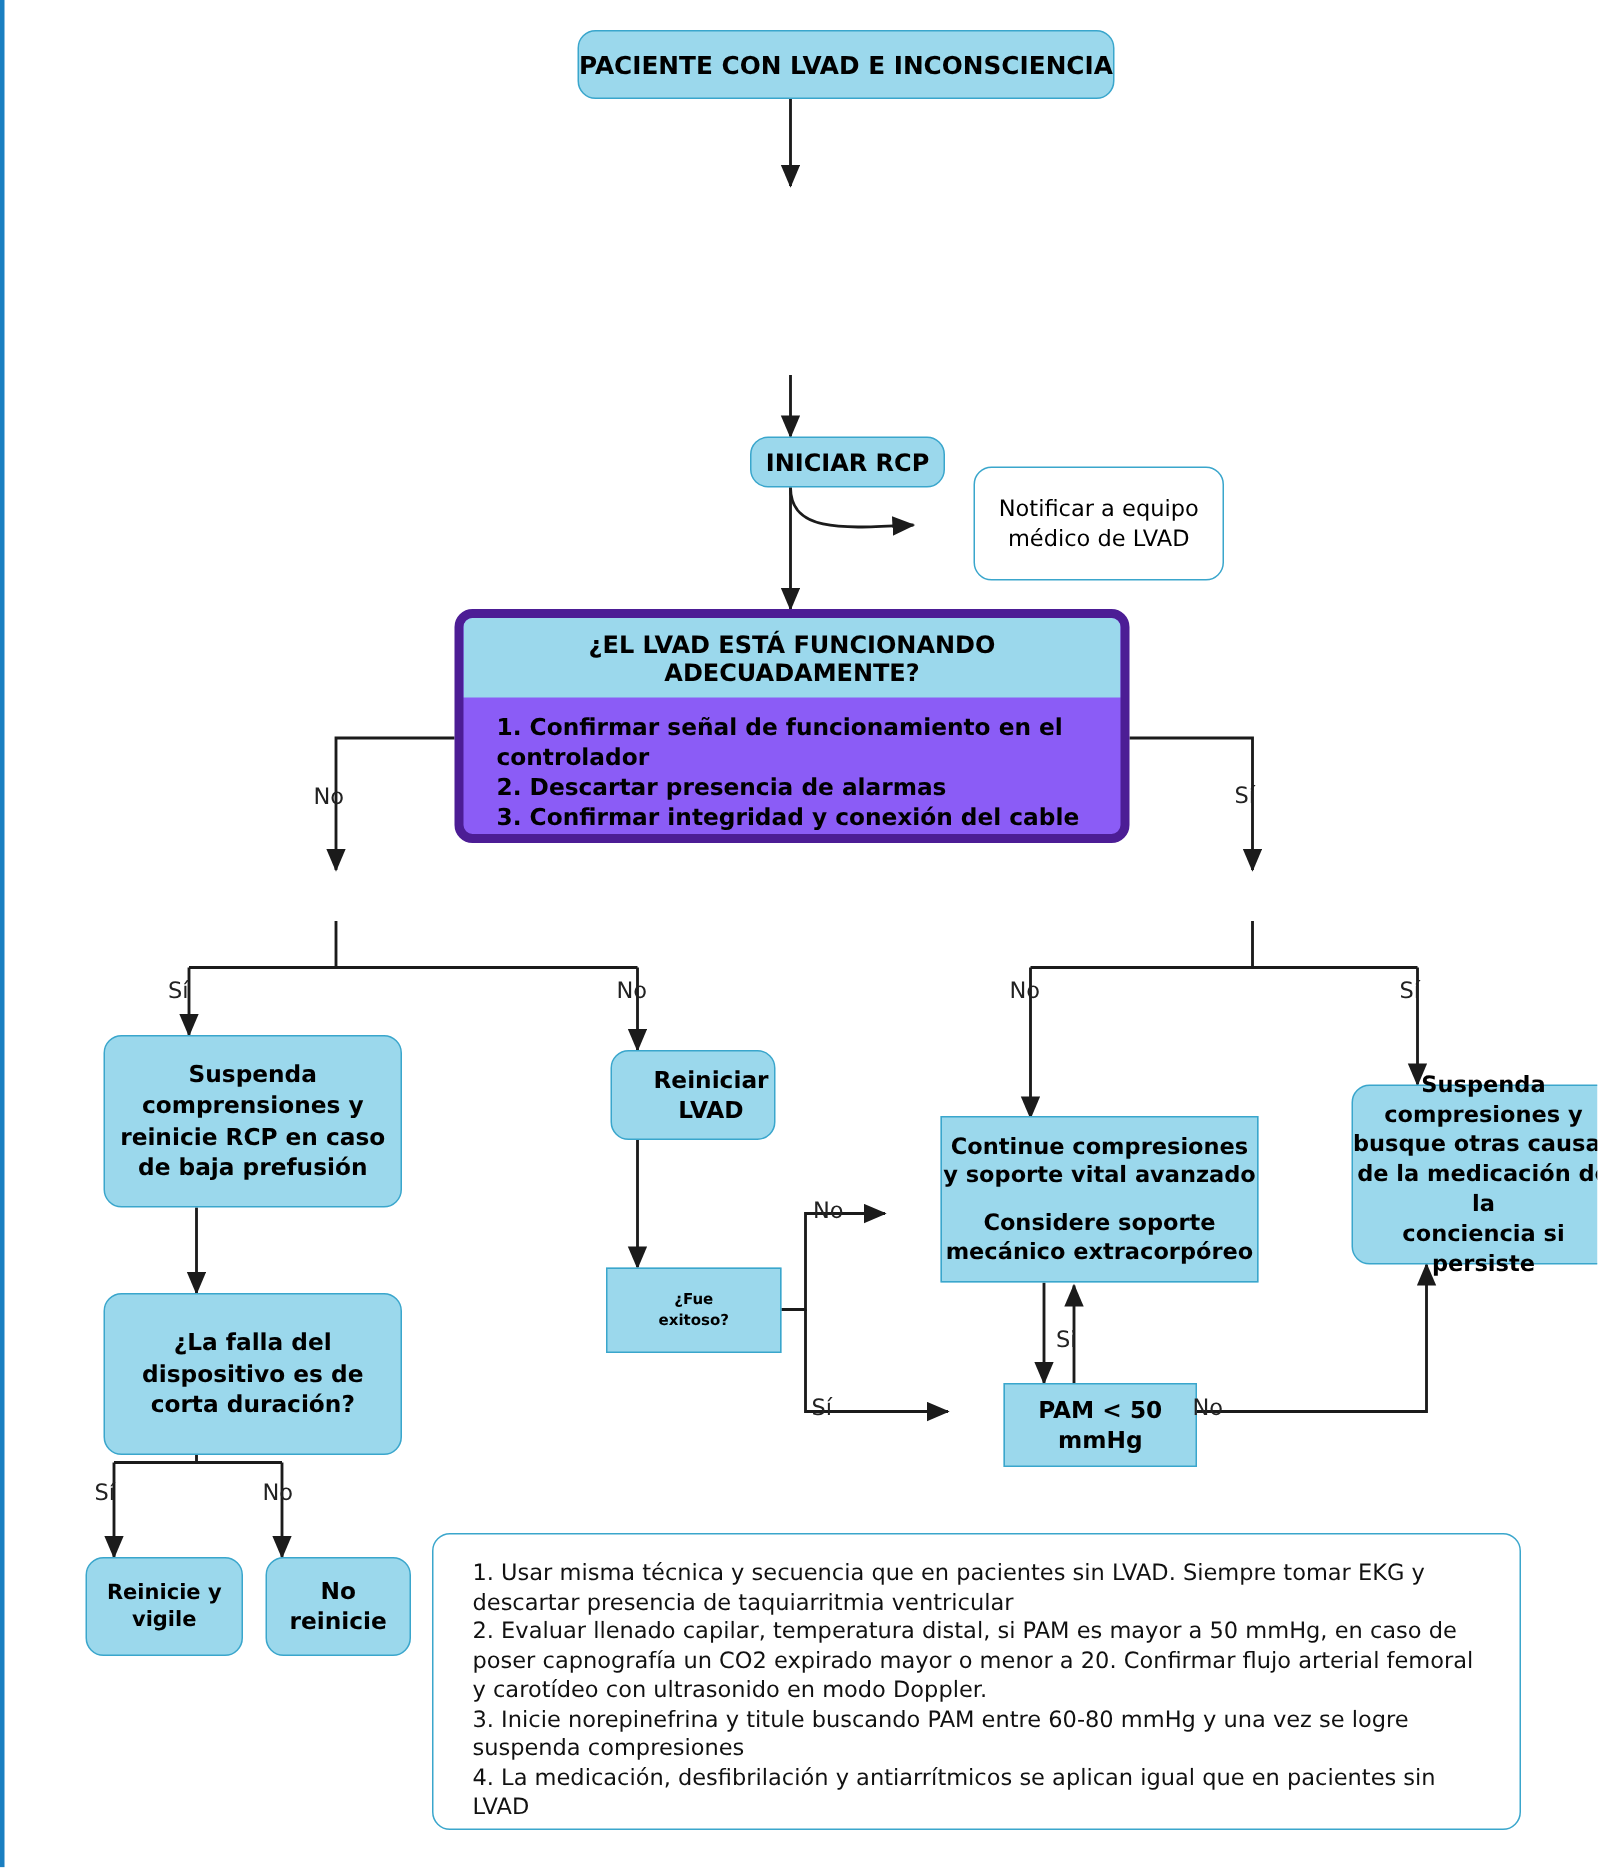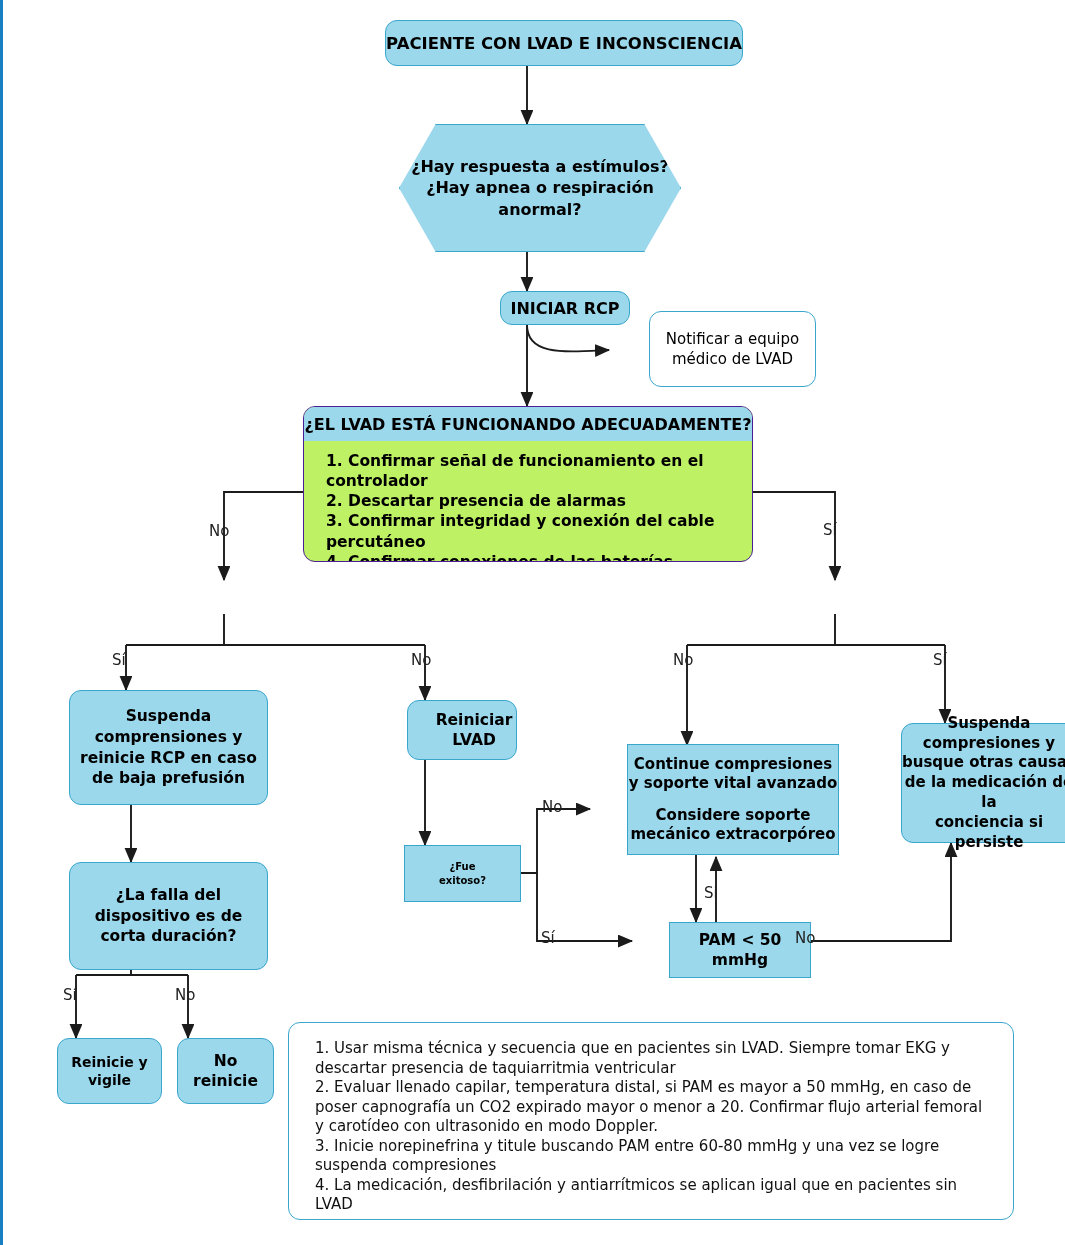--- a/index.html
+++ b/index.html
@@ -19,21 +19,21 @@
   .lbl{position:absolute;color:#222;font-size:15px;
        font-family:"DejaVu Sans","Liberation Sans",sans-serif;white-space:nowrap;}
 
   
   .hex{position:absolute;}
   .hex .hexbody{width:100%;height:100%;background:#9bd8ec;border:1px solid #3aa6cc;
       clip-path:polygon(0% 50%,13% 0%,87% 0%,100% 50%,87% 100%,13% 100%);
       display:flex;align-items:center;justify-content:center;text-align:center;}
 
   
-  .card{position:absolute;background:#bef264;border:1px solid #4c1d95;border-radius:12px;
+  .card{position:absolute;background:#8b5cf6;border:6px solid #4c1d95;border-radius:12px;
         overflow:hidden;box-sizing:border-box;}
   .card .hd{background:#9bd8ec;width:100%;text-align:center;font-weight:bold;
             font-size:16px;padding:8px 0 7px;box-sizing:border-box;}
   .card .bd{padding:10px 0 8px 24px;}
   .card .bd li{font-weight:bold;font-size:15.5px;line-height:1.30;list-style:none;}
 
   
   .notes{position:absolute;background:#ffffff;border:1.5px solid #3aa6cc;border-radius:12px;
          box-sizing:border-box;padding:16px 22px 14px 26px;}
   .notes p{margin:0;font-size:15px;line-height:1.30;color:#111;
@@ -90,29 +90,20 @@
       <path d="M716,922 L716,857" marker-end="url(#ah)"></path>
 
       <path d="M761,941 L951,941 L951,843" marker-end="url(#ah)"></path>
     </g>
   </svg>
 
   <div class="node fill rounded bold" style="left:348px;top:20px;width:358px;height:46px;font-size:16.5px;">
     <span>PACIENTE CON LVAD E INCONSCIENCIA</span>
   </div>
 
-  <div class="hex" style="left:399px;top:124px;width:280px;height:126px;">
-    <div class="hexbody">
-      <div style="font-size:16px;font-weight:bold;line-height:1.33;">
-        <div>¿Hay respuesta a estímulos?</div>
-        <div>¿Hay apnea o respiración</div>
-        <div>anormal?</div>
-      </div>
-    </div>
-  </div>
 
   <div class="node fill rounded bold" style="left:463px;top:291px;width:130px;height:34px;font-size:16px;">
     <span>INICIAR RCP</span>
   </div>
 
   <div class="node white" style="left:612px;top:311px;width:167px;height:76px;font-size:15px;">
     <div style="line-height:1.35;">
       <div>Notificar a equipo</div>
       <div>médico de LVAD</div>
     </div>
@@ -178,21 +169,21 @@
   <div class="node fill sharp bold" style="left:590px;top:744px;width:212px;height:111px;font-size:15px;">
     <div style="line-height:1.30;">
       <div>Continue compresiones</div>
       <div>y soporte vital avanzado</div>
       <div style="height:12px;"></div>
       <div>Considere soporte</div>
       <div>mecánico extracorpóreo</div>
     </div>
   </div>
 
-  <div class="node fill sharp bold" style="left:632px;top:922px;width:142px;height:56px;font-size:15.5px;">
+  <div class="node fill sharp bold" style="left:632px;top:922px;width:129px;height:56px;font-size:15.5px;">
     <div style="line-height:1.30;">
       <div>PAM &lt; 50</div>
       <div>mmHg</div>
     </div>
   </div>
 
   <div class="node fill rounded bold" style="left:864px;top:723px;width:176px;height:120px;font-size:15px;">
     <div style="line-height:1.32;">
       <div>Suspenda</div>
       <div>compresiones y</div>

